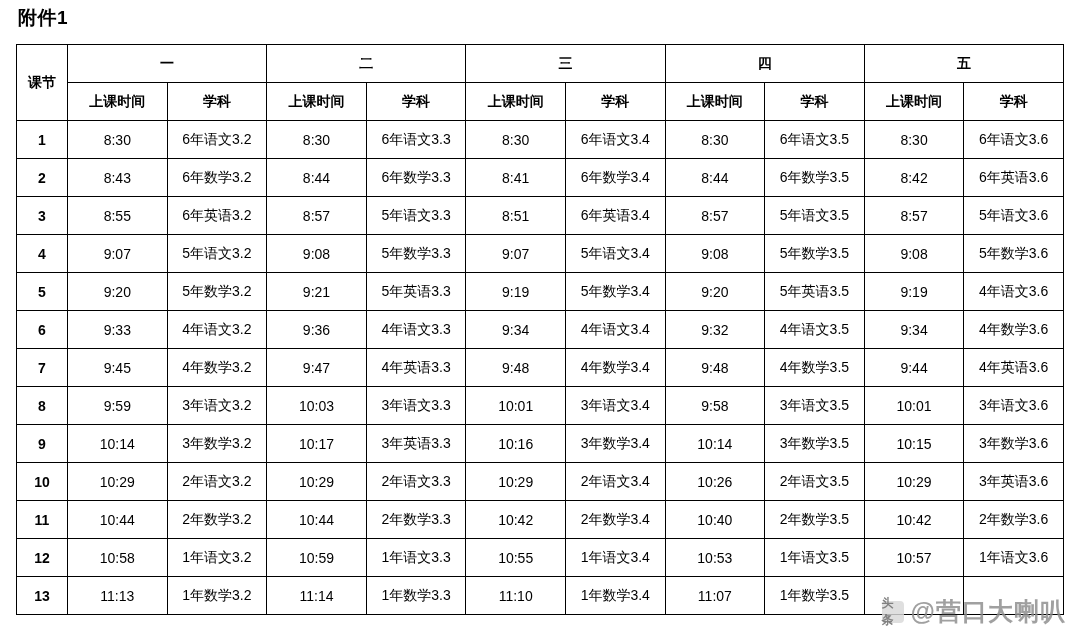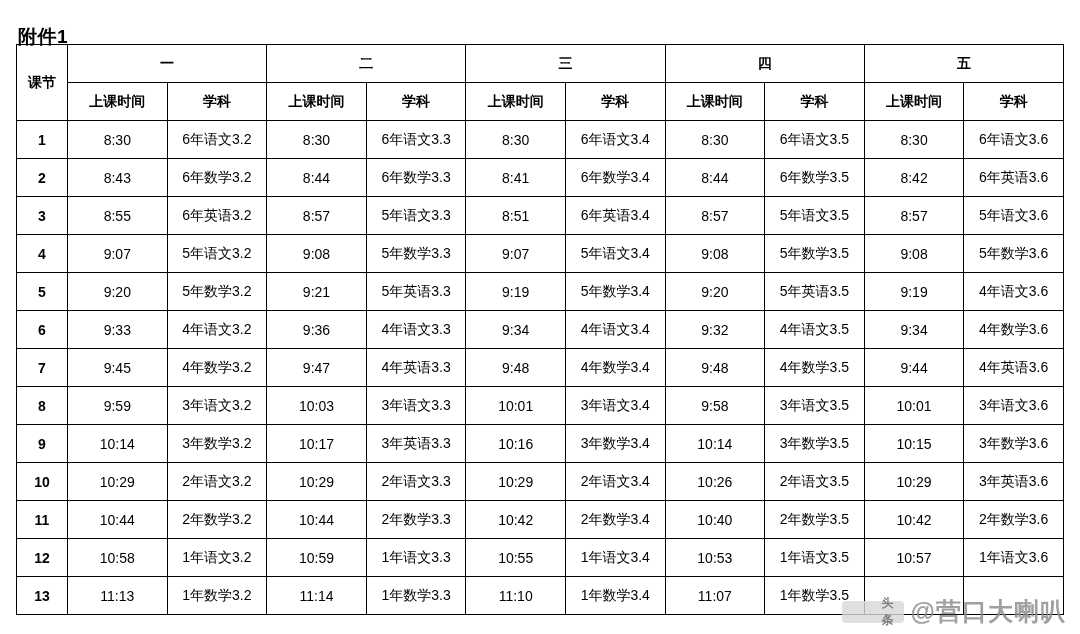--- a/index.html
+++ b/index.html
@@ -22,21 +22,21 @@
     box-sizing: border-box;
   }
   .header-row {
     position: relative;
     height: 44px;
     padding: 0 18px;
   }
   .attach-label {
     position: absolute;
     left: 18px;
-    top: 24px;
+    top: 5px;
     font-size: 19px;
     font-weight: bold;
     letter-spacing: 0.5px;
   }
   .doc-title {
     position: absolute;
     left: 0;
     right: 0;
     top: 4px;
     text-align: center;
@@ -103,21 +103,20 @@
     width: 22px;
     height: 22px;
     border-radius: 4px;
     background: #d8d8d8;
     color: #666;
     font-size: 12px;
     font-weight: bold;
     display: flex;
     align-items: center;
     justify-content: center;
-    padding-left: 40px;
   }
   .wm-text {
     font-size: 25px;
     color: #8c8c8c;
     font-weight: bold;
     letter-spacing: 1px;
   }
 </style>
 </head>
 <body>

